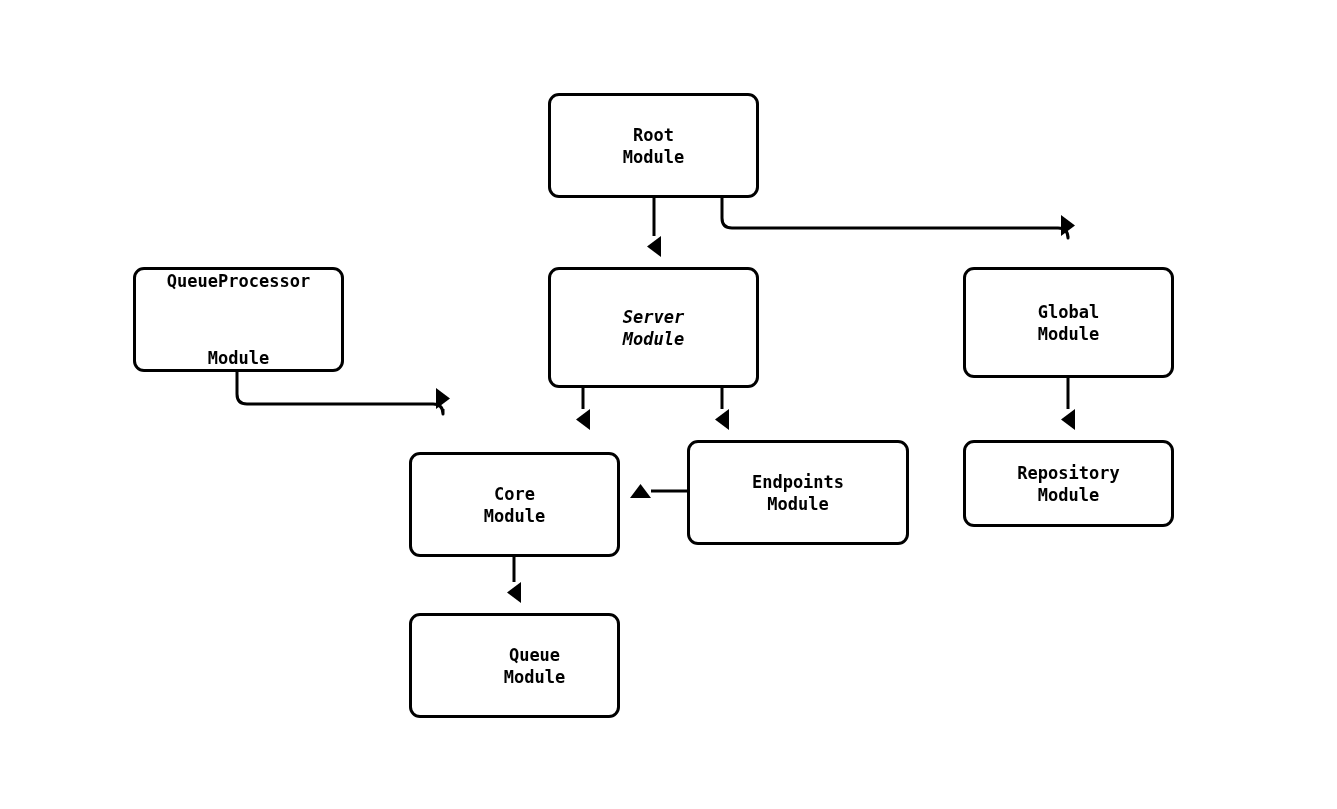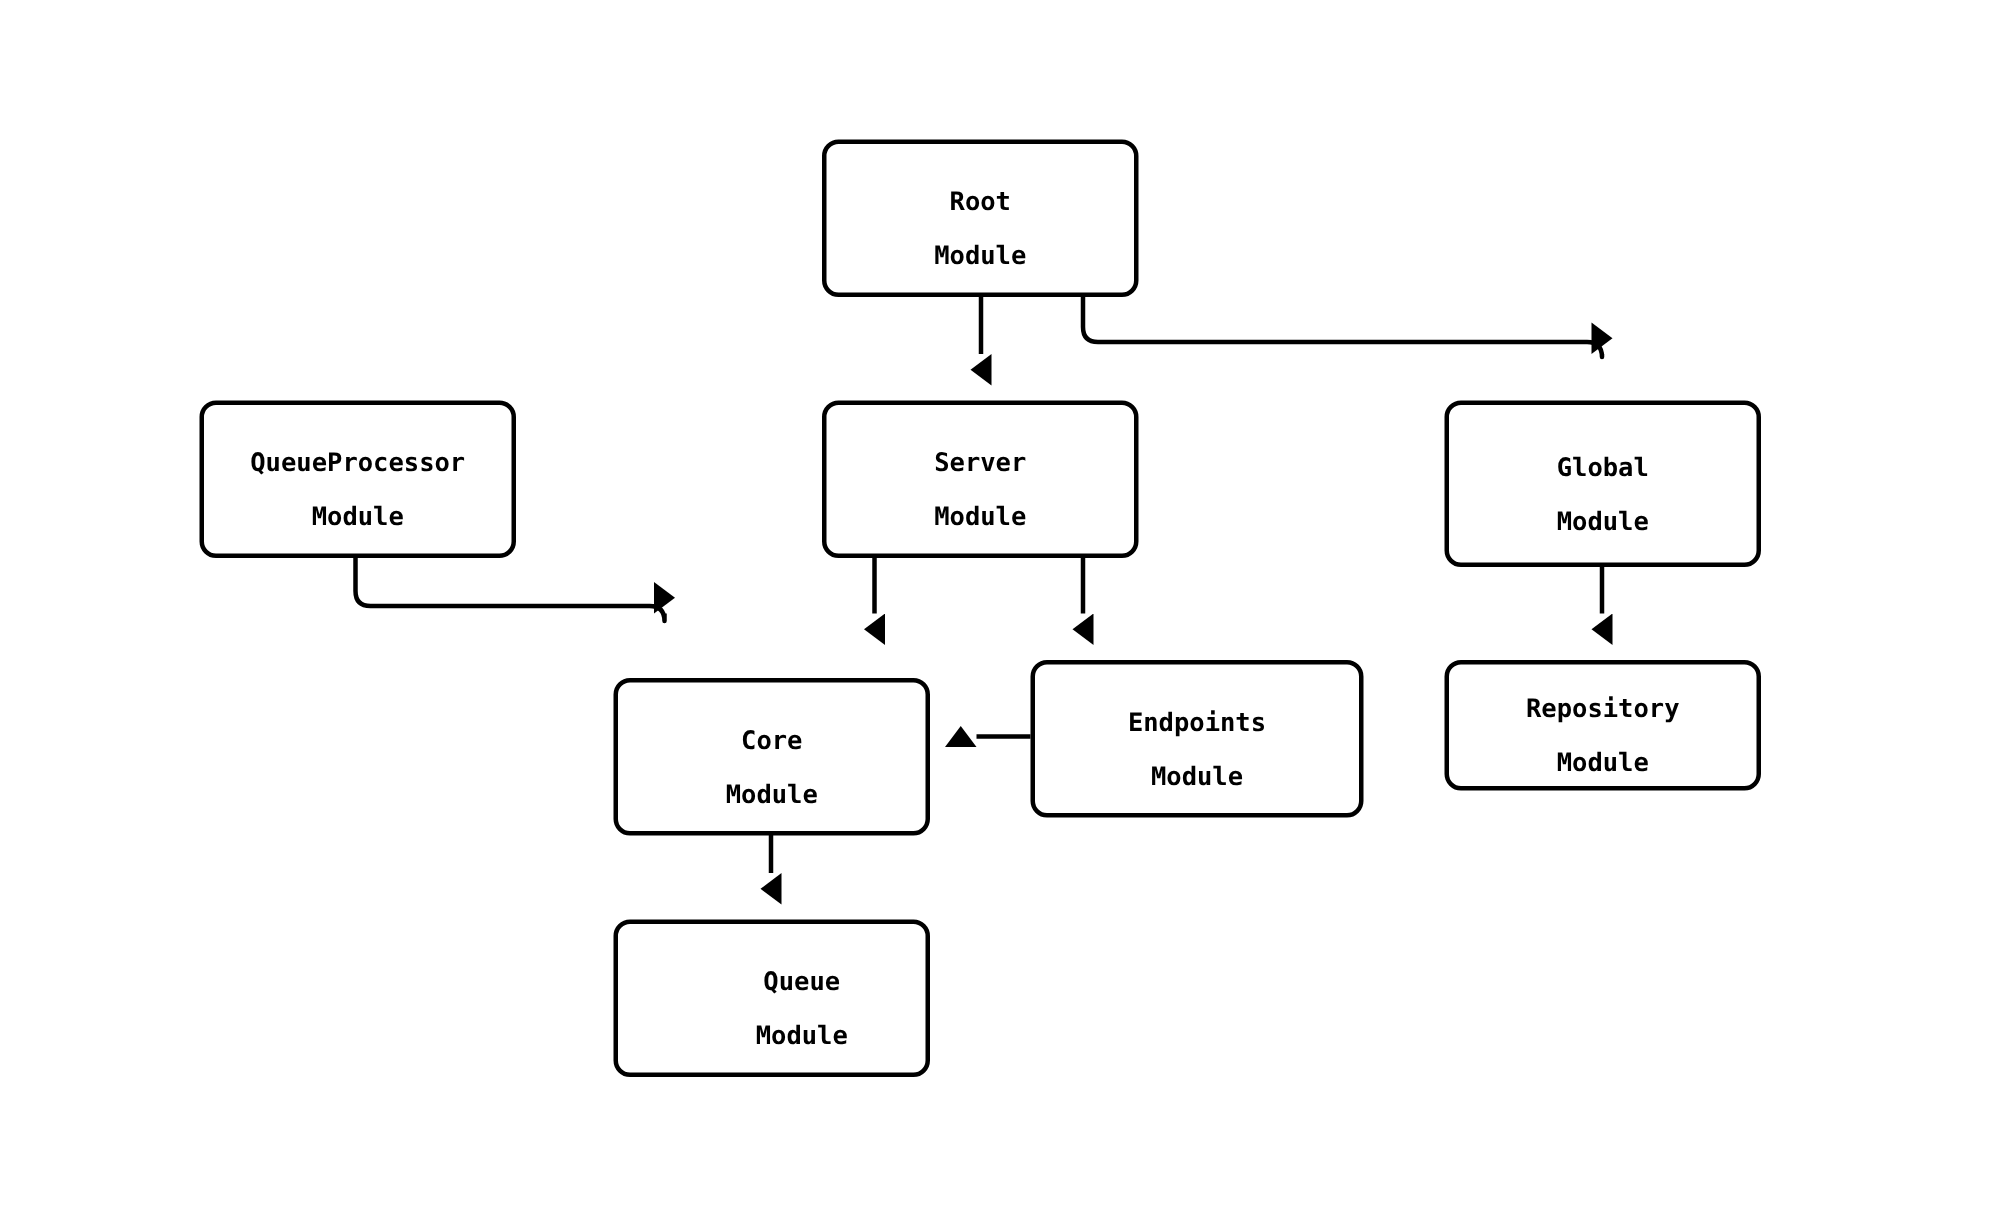--- a/index.html
+++ b/index.html
@@ -41,21 +41,20 @@
   }
   .node-line {
     font-family: "DejaVu Sans Mono", "Liberation Mono", monospace;
     font-size: 17px;
     font-weight: bold;
     line-height: 22px;
     color: #000000;
     white-space: pre;
     letter-spacing: 0px;
     text-align: center;
-    margin-top: 14px;
   }
 </style>
 </head>
 <body>
 
 <div id="diagram-canvas">
 
   <svg id="edge-layer" viewBox="0 0 1337 809" width="1337" height="809" xmlns="http://www.w3.org/2000/svg">
     <defs>
       <marker id="arrow-down" markerWidth="22" markerHeight="16" refX="0" refY="8" orient="auto" markerUnits="userSpaceOnUse">
@@ -75,26 +74,26 @@
         <path d="M 687,491 L 651,491" fill="none" stroke="#000000" stroke-width="3" stroke-linecap="butt" stroke-linejoin="round" marker-end="url(#arrow-left)"></path>
         <path d="M 514,545 L 514,582" fill="none" stroke="#000000" stroke-width="3" stroke-linecap="butt" stroke-linejoin="round" marker-end="url(#arrow-down)"></path>
       </g>
   </svg>
 
   <div class="node" style="left: 548px; top: 93px; width: 211px; height: 105px; border-color: rgb(0, 0, 0);">
     <div class="node-line">Root</div>
     <div class="node-line">Module</div>
   </div>
 
-  <div class="node" style="left: 133px; top: 267px; width: 211px; height: 105px; border-color: rgb(0, 0, 0);">
+  <div class="node" style="left: 133px; top: 267px; width: 211px; height: 105px; border-color: rgb(0, 0, 0); justify-content: space-between;">
     <div class="node-line">QueueProcessor</div>
     <div class="node-line">Module</div>
   </div>
 
-  <div class="node" style="left: 548px; top: 267px; width: 211px; height: 105px; border-color: rgb(0, 0, 0);">
+  <div class="node" style="left: 548px; top: 267px; width: 211px; height: 121px; border-color: rgb(0, 0, 0); font-style: italic;">
     <div class="node-line">Server</div>
     <div class="node-line">Module</div>
   </div>
 
   <div class="node" style="left: 963px; top: 267px; width: 211px; height: 111px; border-color: rgb(0, 0, 0);">
     <div class="node-line">Global</div>
     <div class="node-line">Module</div>
   </div>
 
   <div class="node" style="left: 409px; top: 452px; width: 211px; height: 105px; border-color: rgb(0, 0, 0);">

